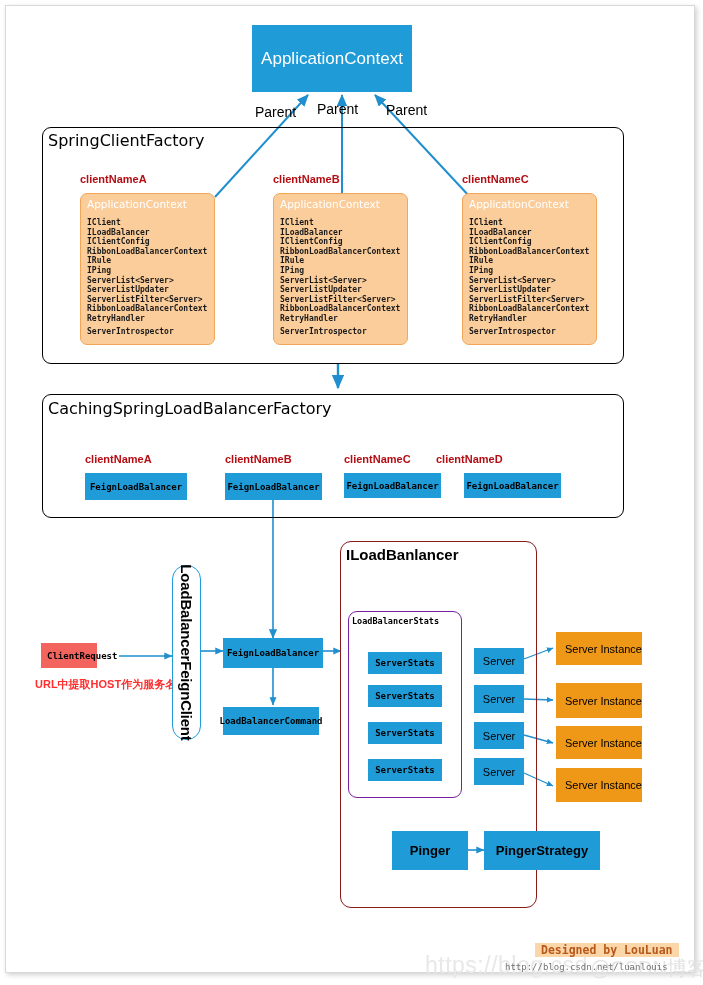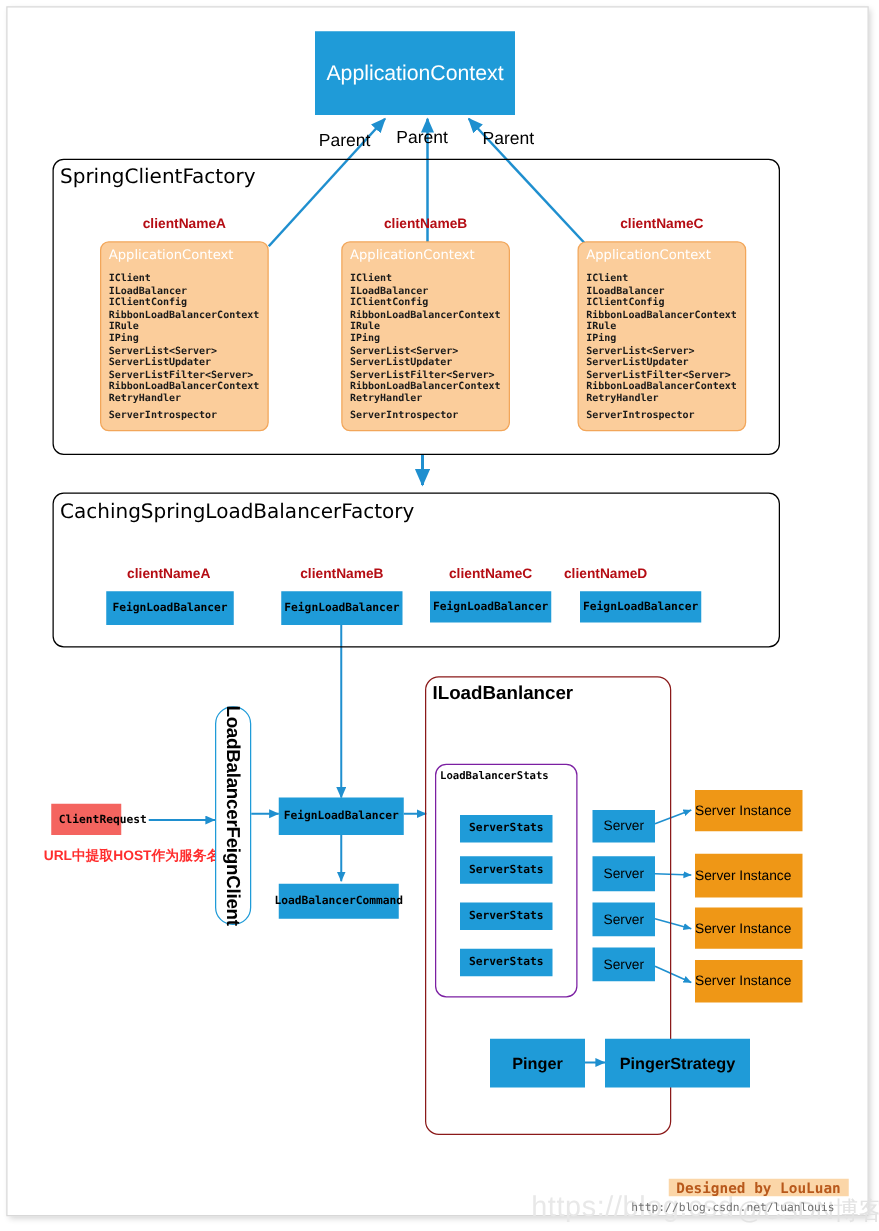--- a/index.html
+++ b/index.html
@@ -61,21 +61,21 @@
     font-size: 11px;
     font-weight: 400;
   }
 
   
   .orange-inst {
     background: #ef9716;
     color: #000000;
     display: flex;
     align-items: center;
-    justify-content: flex-start;
+    justify-content: flex-end;
     font-size: 11px;
   }
 
   
   .red-req {
     background: #f4645f;
     color: #000000;
     font-family: "DejaVu Sans Mono", monospace;
     font-size: 9px;
     font-weight: 700;
@@ -148,21 +148,20 @@
   }
   .ctx-list div { white-space: nowrap; }
 
   
   .client-label {
     position: absolute;
     color: #b50d14;
     font-size: 11px;
     font-weight: bold;
     white-space: nowrap;
-    text-align: center;
   }
   .parent-label {
     position: absolute;
     color: #000000;
     font-size: 14px;
     white-space: nowrap;
   }
   .cn-note {
     position: absolute;
     color: #ff2d2d;

